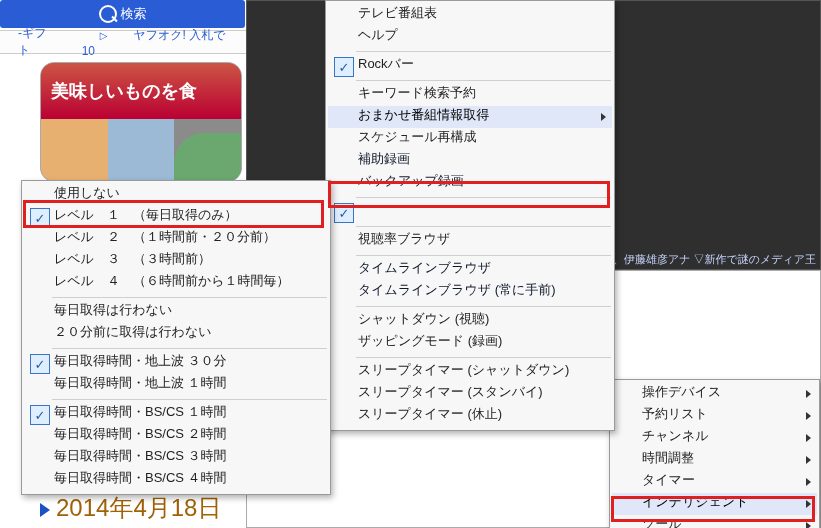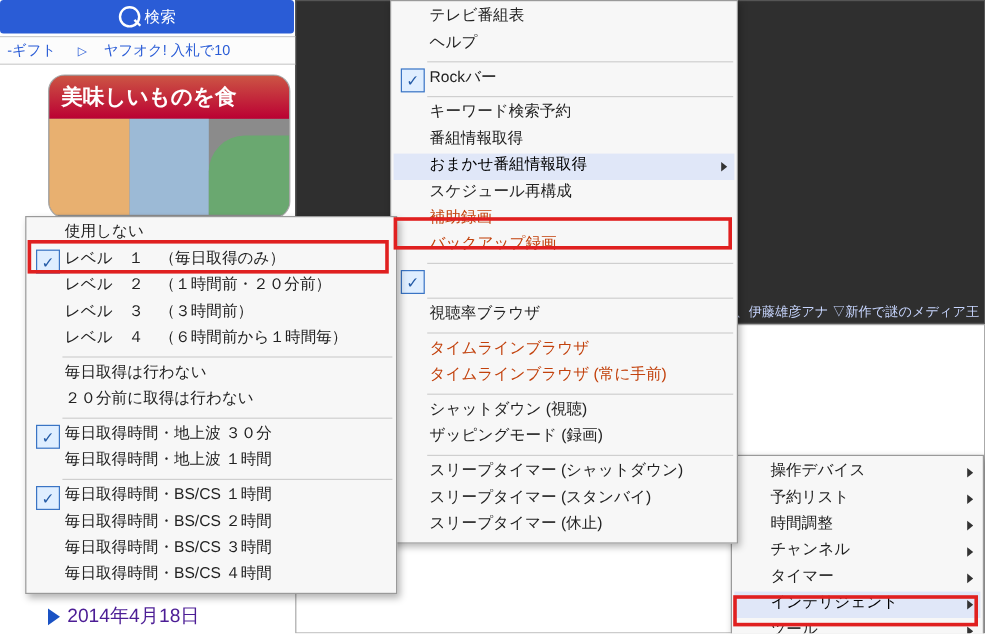--- a/index.html
+++ b/index.html
@@ -2,35 +2,35 @@
 <html><head>
 <meta charset="utf-8">
 <style>
   html,body{margin:0;padding:0;font-family:"Meiryo","MS PGothic",sans-serif;font-size:13px;background:#fff;color:#222;}
   .stage{position:relative;width:821px;height:528px;overflow:hidden;background:#fff;}
   
   .topbar{position:absolute;left:0;top:0;width:245px;height:28px;background:#2a5cd6;display:flex;align-items:center;justify-content:center;gap:4px;color:#fff;border-radius:3px;}
   .topbar .mag{width:14px;height:14px;border:2px solid #fff;border-radius:50%;position:relative;}
   .topbar .mag::after{content:"";position:absolute;width:7px;height:2px;background:#fff;transform:rotate(45deg);left:10px;top:11px;}
   .tablinks{position:absolute;left:0;top:30px;width:246px;height:22px;border-top:1px solid #ccc;border-bottom:1px solid #ccc;display:flex;align-items:center;font-size:12px;color:#2a5cd6;background:#fcfcfc;}
-  .tablinks span{padding:0 6px;}
+  .tablinks span{padding:0 6px;margin-left:12px;}
   .tablinks .tri{color:#2a5cd6;font-size:10px;margin-right:2px;}
   .banner{position:absolute;left:40px;top:62px;width:200px;height:118px;border-radius:14px;overflow:hidden;background:#8b8b8b;border:1px solid #aaa;}
-  .banner .title{background:linear-gradient(#c54,#b03);color:#fff;font-weight:bold;font-size:18px;padding:6px 10px;}
+  .banner .title{background:linear-gradient(#c54,#b03);color:#fff;font-weight:bold;font-size:18px;padding:16px 10px;}
   .banner .imgs{display:flex;height:80px;}
   .banner .imgs div{flex:1;}
   .darkpane{position:absolute;left:246px;top:0;right:0;height:268px;background:#2f2f2f;border:1px solid #555;}
   .darkpane .cap{position:absolute;right:4px;bottom:2px;color:#c8d6ff;font-size:11px;}
   .lightpane{position:absolute;left:246px;top:270px;right:0;bottom:0;background:#fff;border:1px solid #aaa;}
-  .datebar{position:absolute;left:40px;bottom:4px;color:#4c1d95;font-size:16px;}
+  .datebar{position:absolute;left:40px;bottom:4px;color:#a16207;font-size:24px;}
   .datebar .play{display:inline-block;width:0;height:0;border-left:10px solid #1a52c4;border-top:7px solid transparent;border-bottom:7px solid transparent;margin-right:6px;vertical-align:middle;}
   
   .menu{position:absolute;background:#f7f7f7;border:1px solid #9a9a9a;box-shadow:2px 3px 6px rgba(0,0,0,.3);padding:3px 2px;}
   .menu .item{display:flex;height:22px;padding:0 18px 0 30px;white-space:nowrap;cursor:default;position:relative;}
-  .menu .item.disabled{color:#c2410c;}
+  .menu .item.disabled{color:#0f172a;}
   .menu .item .arrow{position:absolute;right:6px;top:7px;width:0;height:0;border-left:5px solid #333;border-top:4px solid transparent;border-bottom:4px solid transparent;}
   .menu .sep{height:1px;background:#cfcfcf;margin:3px 1px 3px 28px;}
   .menu .check{position:absolute;left:6px;top:2px;width:18px;height:18px;border:1px solid #3a74c4;background:#dfeeff;display:flex;align-items:center;justify-content:center;color:#235aa6;font-size:13px;}
   .menu .item.hl{background:#e0e7f8;color:#000;}
   .redbox1{position:absolute;border:3px solid #e02020;}
 </style>
 </head>
 <body>
 <div class="stage">
 
@@ -63,25 +63,25 @@
 <div class="menu" id="menu-right" style="left:609px;top:379px;width:205px;">
       <div class="item">
         <span>操作デバイス</span>
         <span class="arrow"></span>
       </div>
       <div class="item">
         <span>予約リスト</span>
         <span class="arrow"></span>
       </div>
       <div class="item">
+        <span>チャンネル</span>
+        <span class="arrow"></span>
+      </div>
+      <div class="item">
         <span>時間調整</span>
-        <span class="arrow"></span>
-      </div>
-      <div class="item">
-        <span>チャンネル</span>
         <span class="arrow"></span>
       </div>
       <div class="item">
         <span>タイマー</span>
         <span class="arrow"></span>
       </div>
       <div class="item hl">
         <span>インテリジェント</span>
         <span class="arrow"></span>
       </div>
@@ -99,23 +99,20 @@
         <span>ヘルプ</span>
       </div>
       <div class="sep"></div>
       <div class="item">
         <span class="check">✓</span>
         <span>Rockバー</span>
       </div>
       <div class="sep"></div>
       <div class="item">
         <span>キーワード検索予約</span>
-      </div>
-      <div class="item">
-        <span>番組情報取得</span>
       </div>
       <div class="item hl">
         <span>おまかせ番組情報取得</span>
         <span class="arrow"></span>
       </div>
       <div class="item">
         <span>スケジュール再構成</span>
       </div>
       <div class="item disabled">
         <span>補助録画</span>

